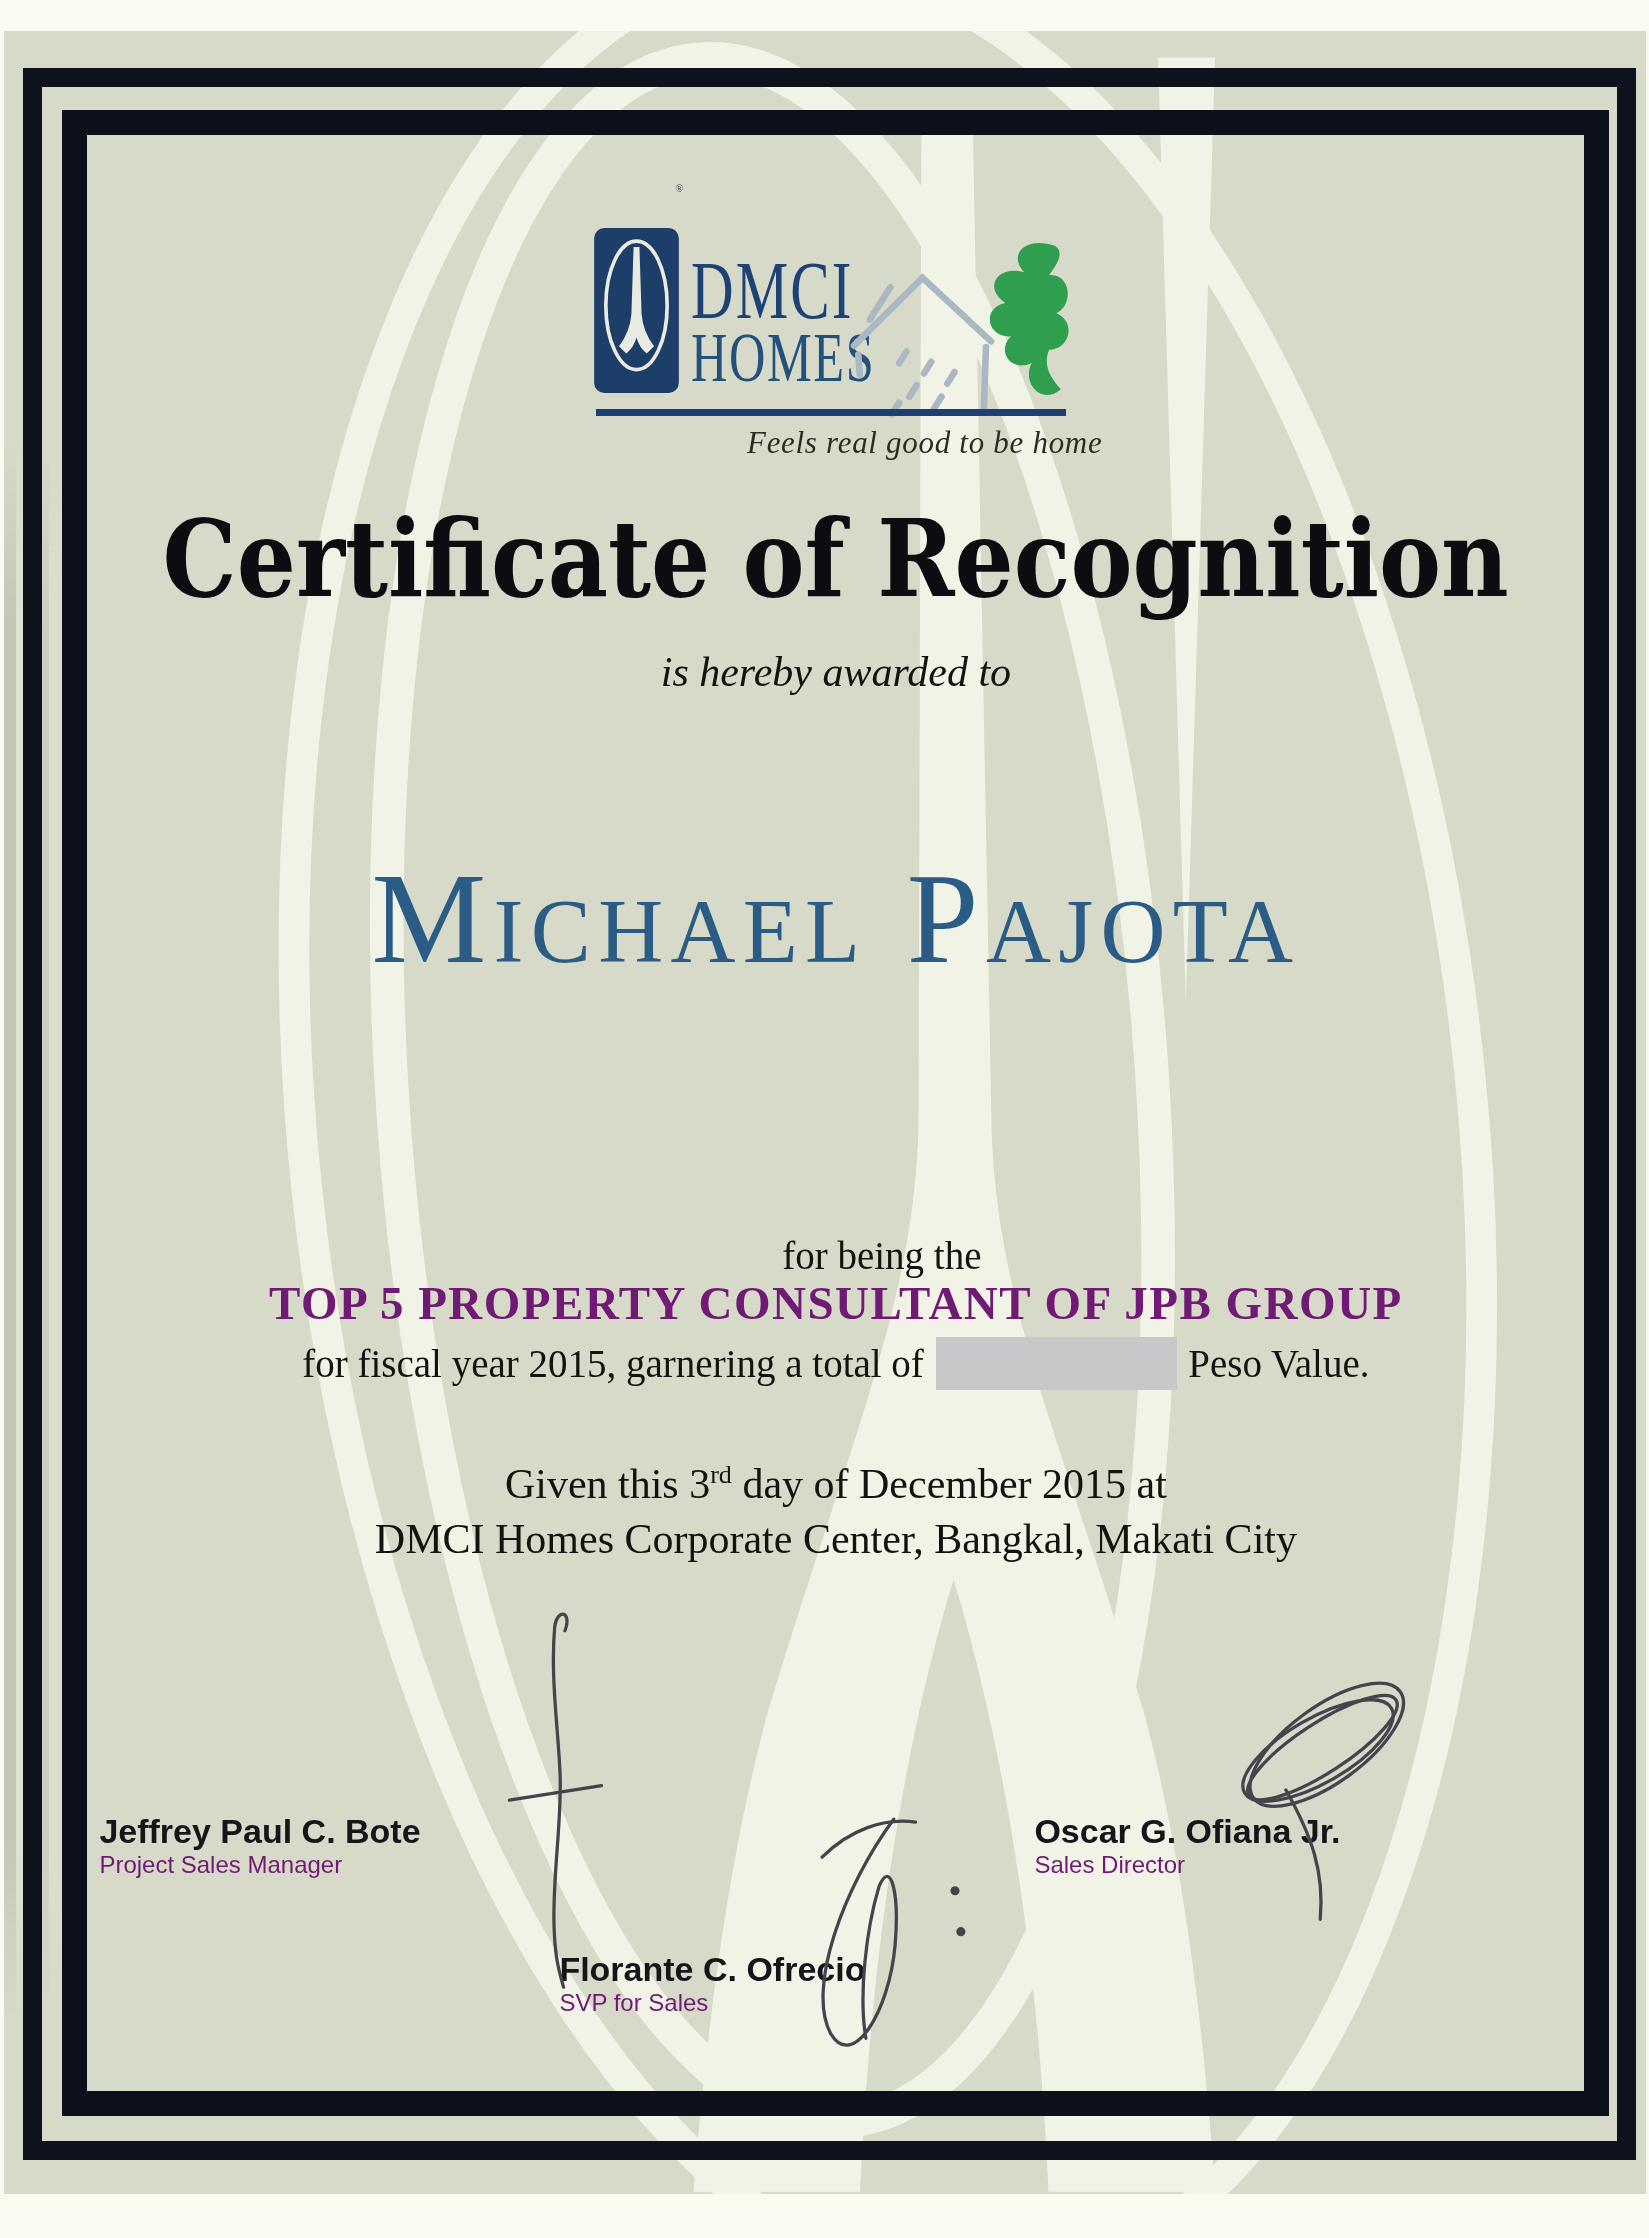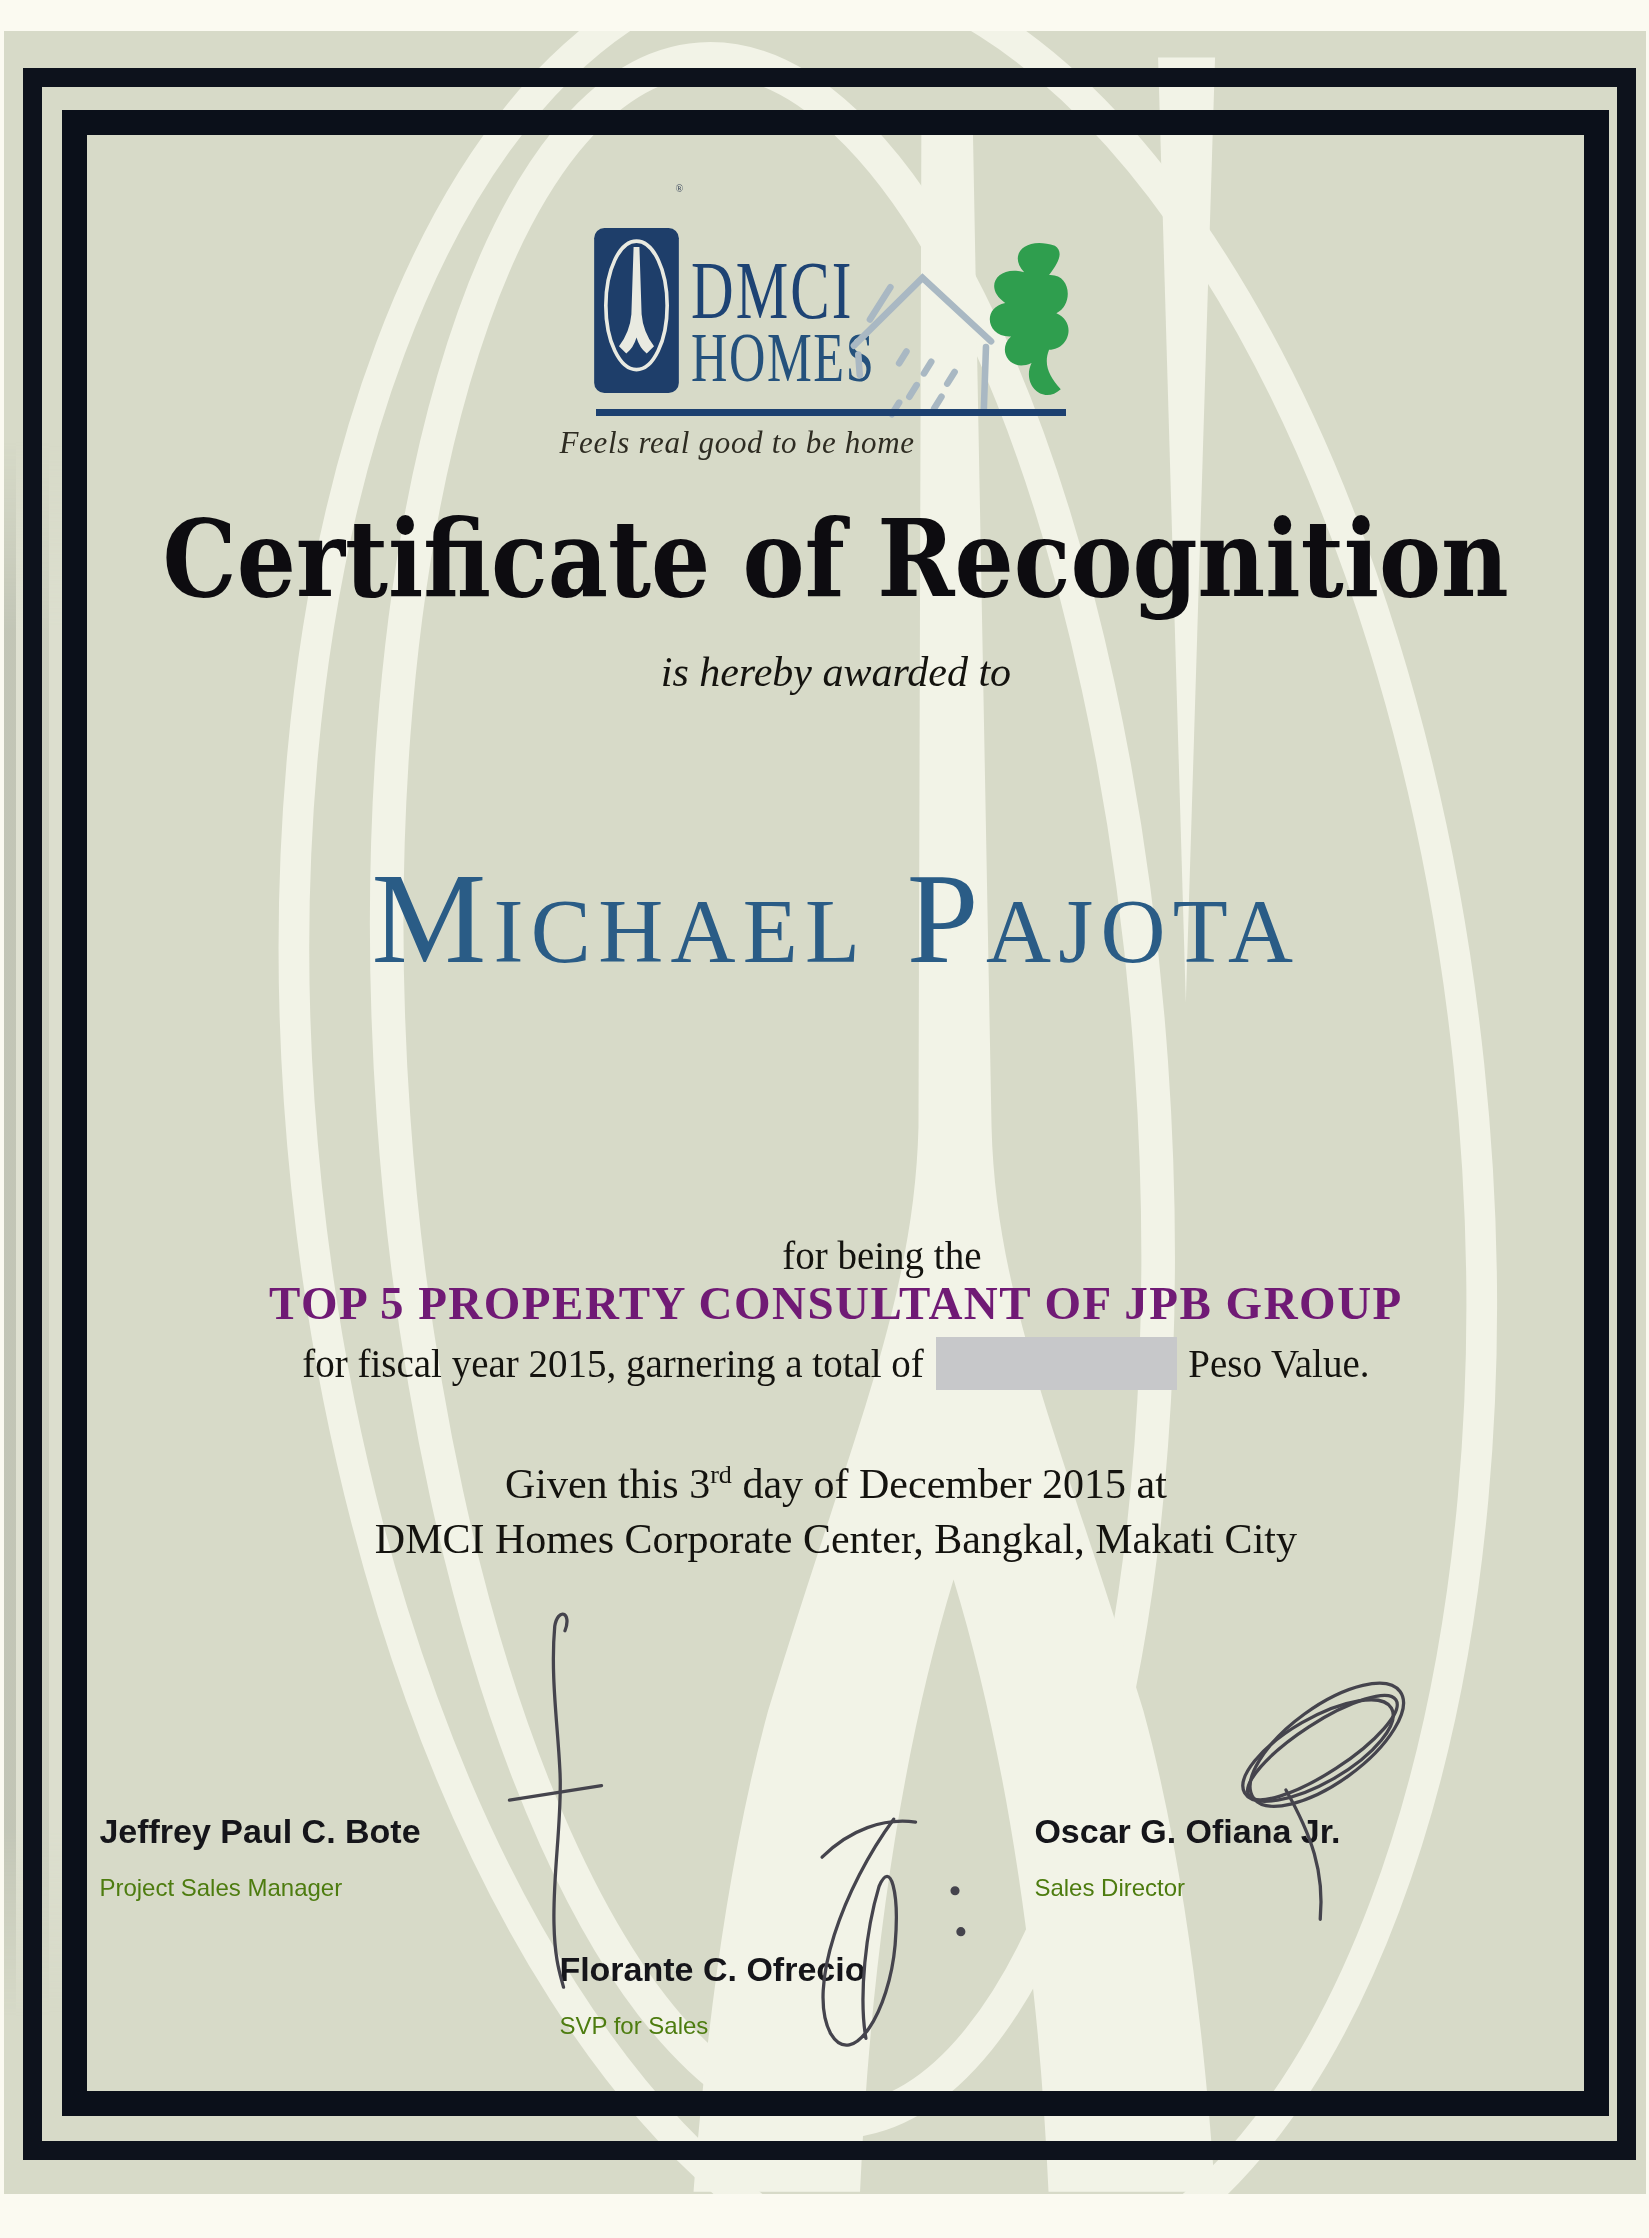--- a/index.html
+++ b/index.html
@@ -19,38 +19,38 @@
   .frame.inner{left:58px;top:79px;width:1547px;height:2006px;border:25.6px solid #0b101a;box-sizing:border-box;}
   .content{position:absolute;left:0;top:0;width:100%;height:100%;z-index:4;}
   .abs{position:absolute;}
   .center-wrap{left:58px;width:1547px;text-align:center;}
 
   
   .brand-top{left:687px;top:219px;font-size:82px;line-height:1;color:#1d4374;letter-spacing:2.9px;}
   .brand-bottom{left:687px;top:292px;font-size:70px;line-height:1;color:#24517c;letter-spacing:2.2px;}
   .squeezeL{display:inline-block;transform:scaleX(.72);transform-origin:left center;white-space:nowrap;}
   .brand-rule{left:592px;top:378px;width:470px;height:6.6px;background:#1c4070;}
-  .tagline{left:555px;top:394px;width:543px;text-align:left;font-style:italic;font-size:31px;
+  .tagline{left:555px;top:394px;width:543px;text-align:right;font-style:italic;font-size:31px;
            letter-spacing:0.7px;color:#2e2c22;}
 
   .title{top:469px;font-family:"DejaVu Serif", serif;font-weight:bold;font-size:107px;line-height:1.1;
          color:#0d0c10;}
   .squeezeC{display:inline-block;transform:scaleX(.87);transform-origin:center;white-space:nowrap;}
   .subtitle{top:617px;font-size:42px;color:#14130f;font-style:italic;}
   .recipient{top:817px;font-variant:small-caps;font-size:129px;letter-spacing:7.3px;color:#2a5c86;line-height:1.1;}
   .reason-intro{top:1202px;font-size:39px;color:#14130f;padding-left:46px;}
   .award-title{top:1245px;font-weight:bold;font-size:47px;letter-spacing:1.5px;color:#701a75;}
   .detail-line{top:1306px;font-size:39px;color:#14130f;}
   .redacted{display:inline-block;width:241px;height:53px;background:#c7c8ca;vertical-align:-13px;margin:0 11.7px;}
   .date-block{top:1426px;font-size:42px;line-height:1.30;color:#14130f;}
   .date-block sup{font-size:0.62em;}
 
   .sig{z-index:4;text-align:left;width:592px;}
   .sig .sig-name{font-family:"Liberation Sans", sans-serif;font-weight:bold;font-size:34px;color:#15151a;}
-  .sig .sig-title{font-family:"Liberation Sans", sans-serif;font-size:24px;color:#4d7c0f;margin-top:23px;}
+  .sig .sig-title{font-family:"Liberation Sans", sans-serif;font-size:24px;color:#701a75;margin-top:0;}
   .sig-left{left:95px;top:1781px;}
   .sig-right{left:1030px;top:1781px;}
   .sig-center{left:555px;top:1919px;}
   .scribbles{position:absolute;left:0;top:0;z-index:5;}
 </style>
 </head>
 <body>
 
 <div class="page">
   <div class="paper">

